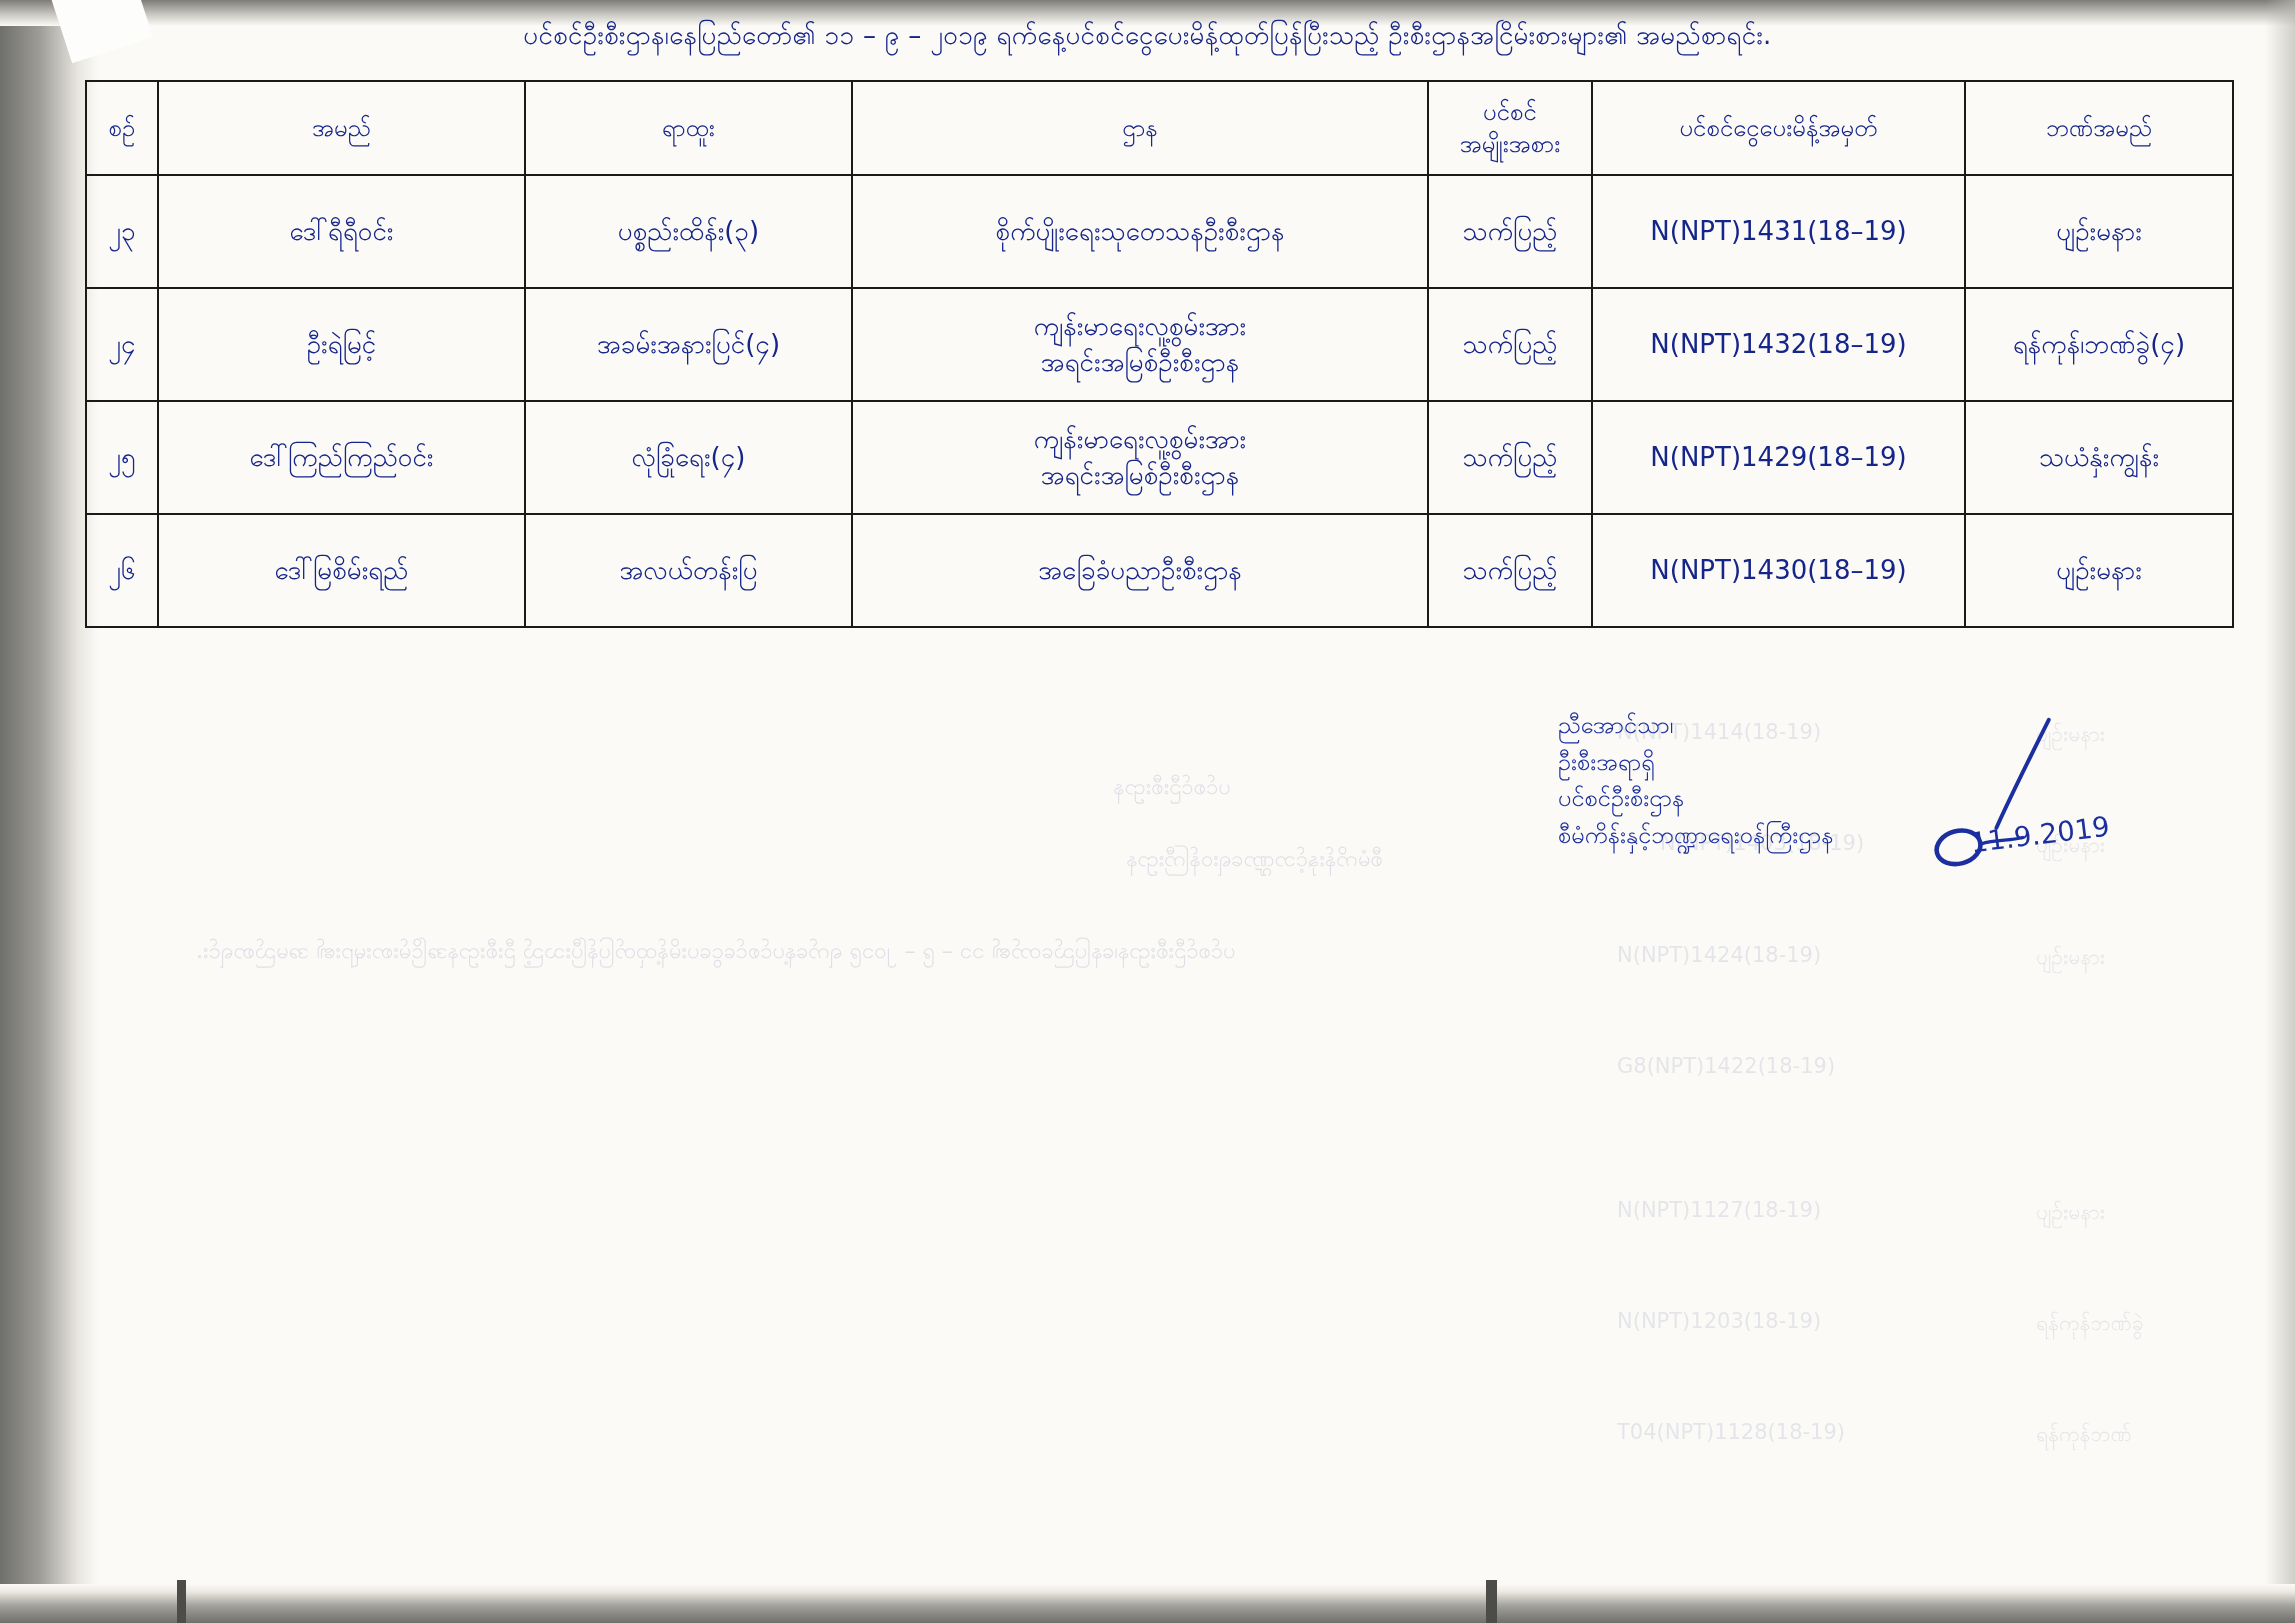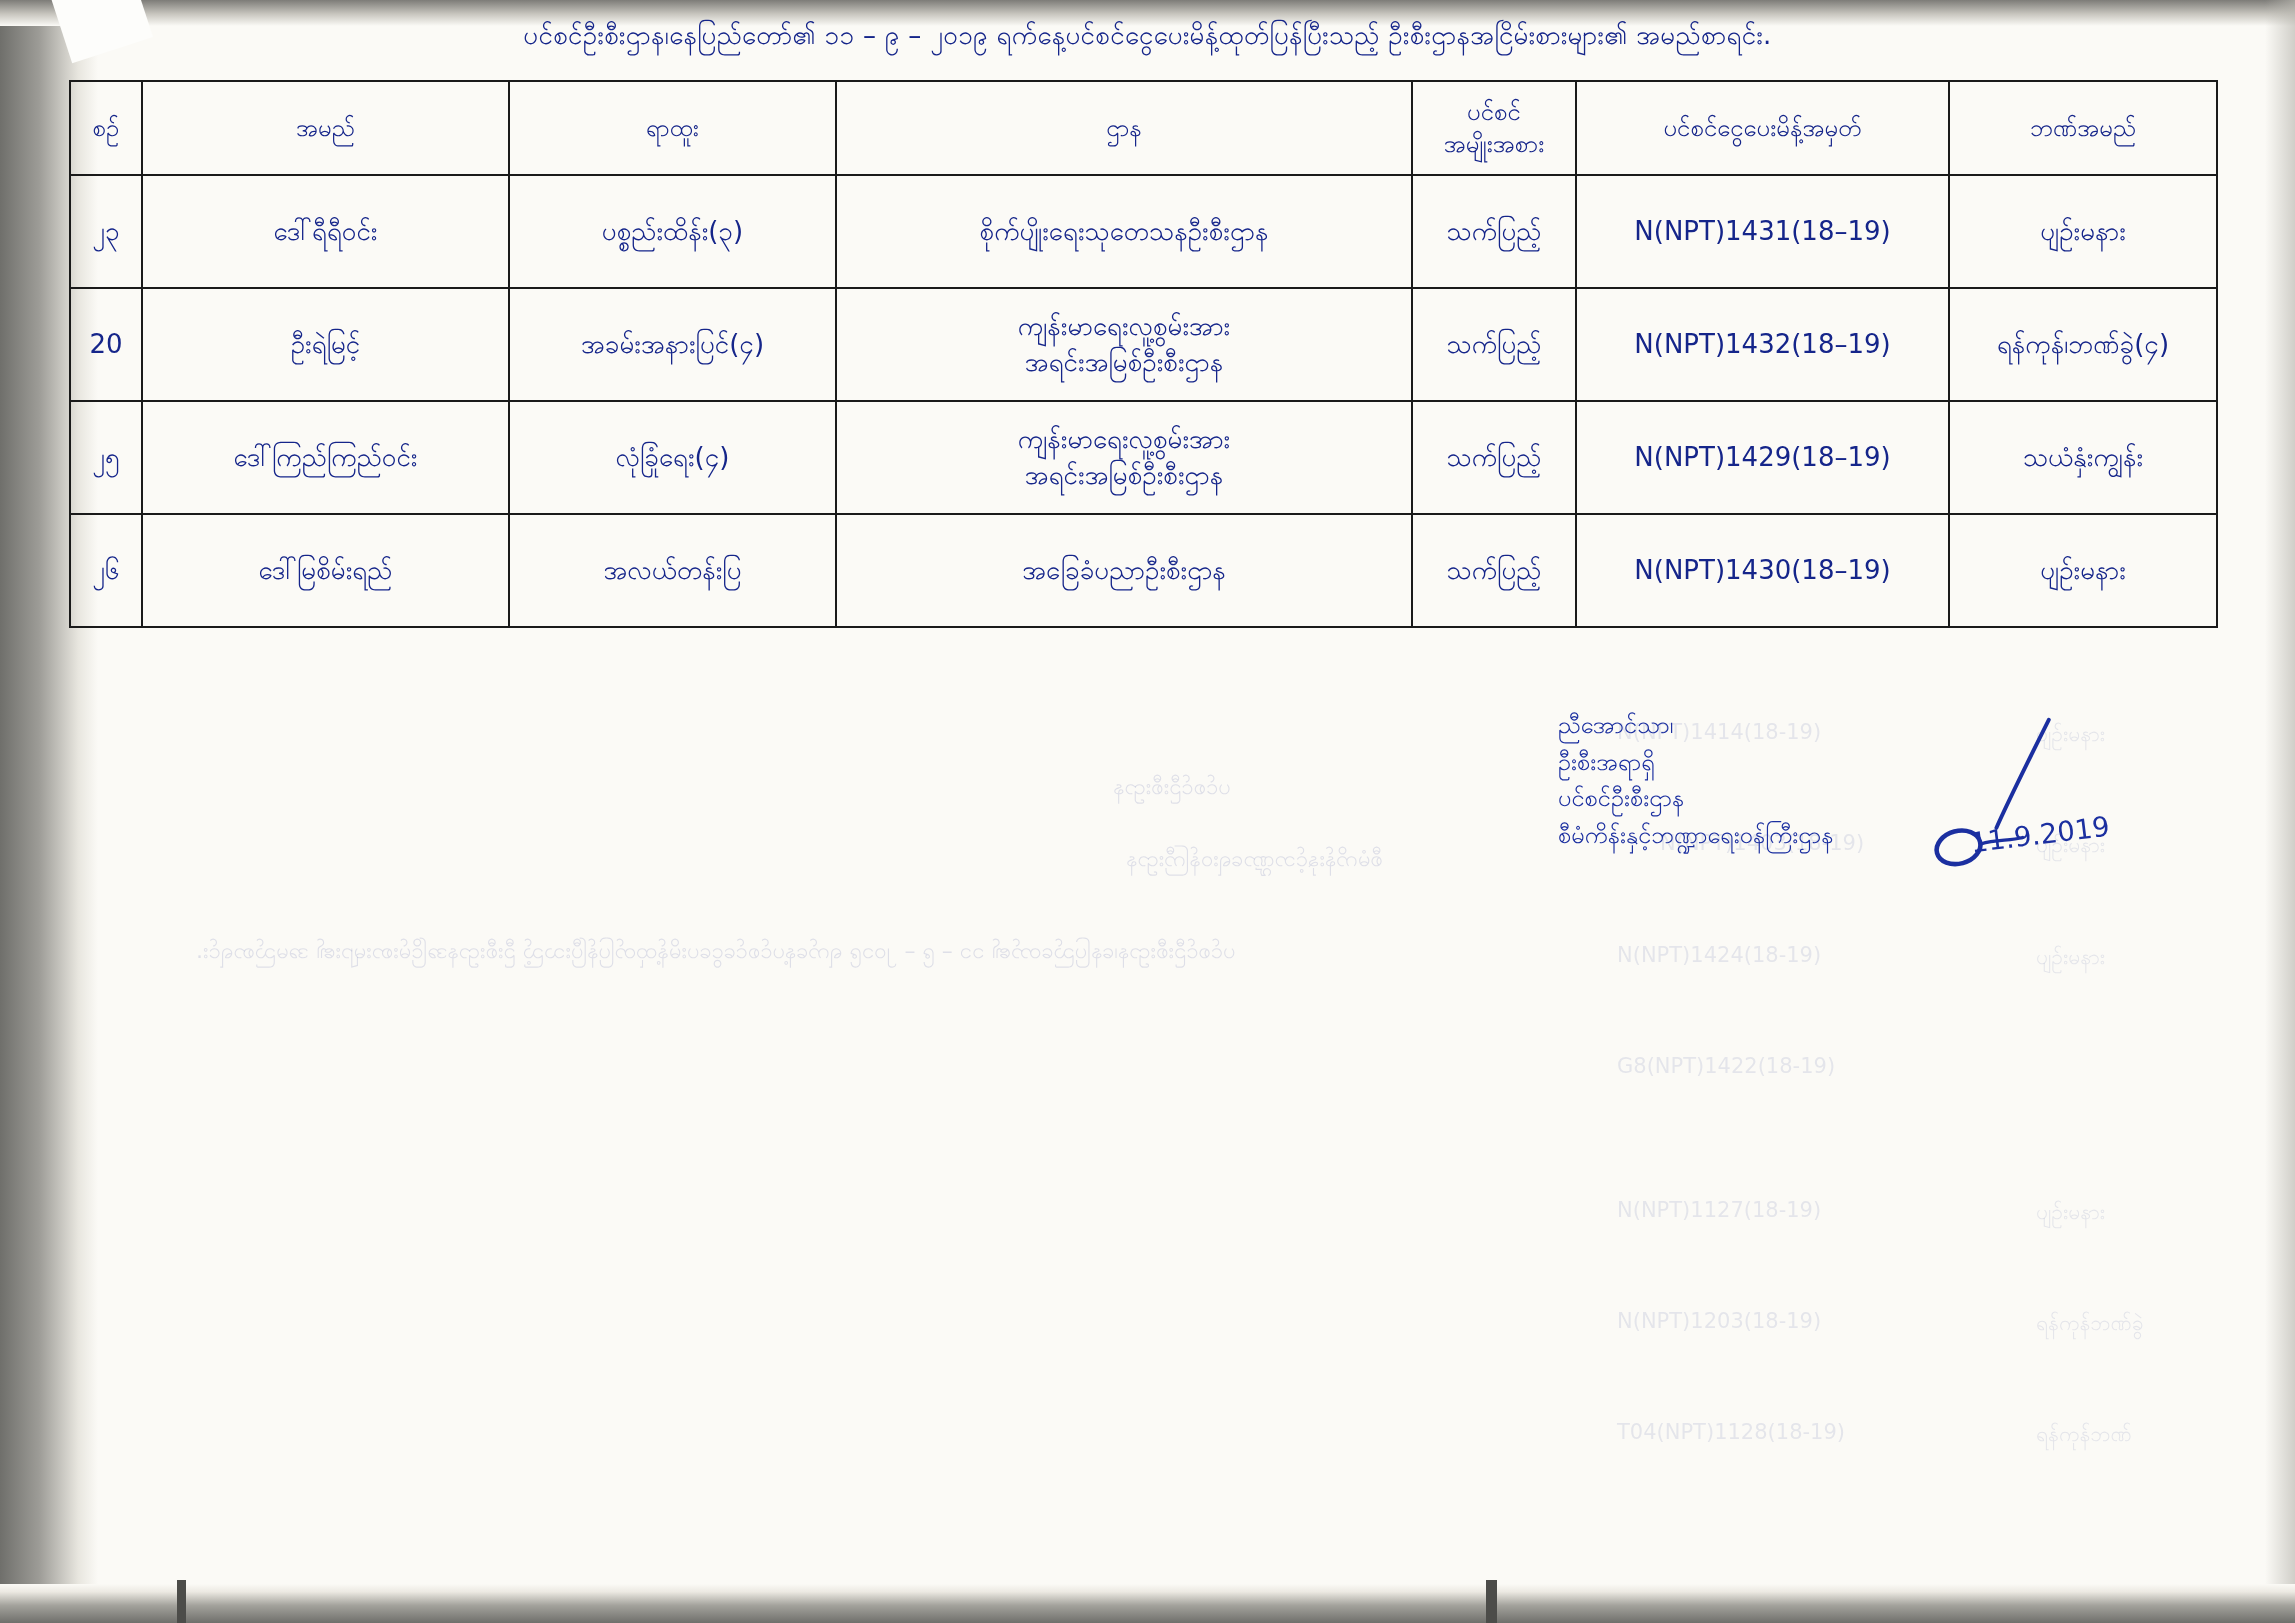--- a/index.html
+++ b/index.html
@@ -69,21 +69,21 @@
     text-align: center;
     font-size: 26px;
     color: #15258a;
     letter-spacing: 0.3px;
     line-height: 1.2;
   }
 
   
   .tbl-wrap {
     position: absolute;
-    left: 69px;
+    left: 85px;
     top: 80px;
     width: 2147px;
   }
   table.main {
     border-collapse: collapse;
     width: 2147px;
     table-layout: fixed;
   }
   table.main th, table.main td {
     border: 2px solid #1a1a1a;
@@ -212,21 +212,21 @@
           <td>ပစ္စည်းထိန်း(၃)</td>
           <td>
             <span class="two-line">စိုက်ပျိုးရေးသုတေသနဦးစီးဌာန</span>
             <span class="two-line"></span>
           </td>
           <td>သက်ပြည့်</td>
           <td>N(NPT)1431(18–19)</td>
           <td>ပျဉ်းမနား</td>
         </tr>
         <tr>
-          <td class="sn-cell">20</td>
+          <td class="sn-cell">၂၄</td>
           <td class="name-cell">ဦးရဲမြင့်</td>
           <td>အခမ်းအနားပြင်(၄)</td>
           <td>
             <span class="two-line">ကျန်းမာရေးလူ့စွမ်းအား</span>
             <span class="two-line">အရင်းအမြစ်ဦးစီးဌာန</span>
           </td>
           <td>သက်ပြည့်</td>
           <td>N(NPT)1432(18–19)</td>
           <td>ရန်ကုန်၊ဘဏ်ခွဲ(၄)</td>
         </tr>

